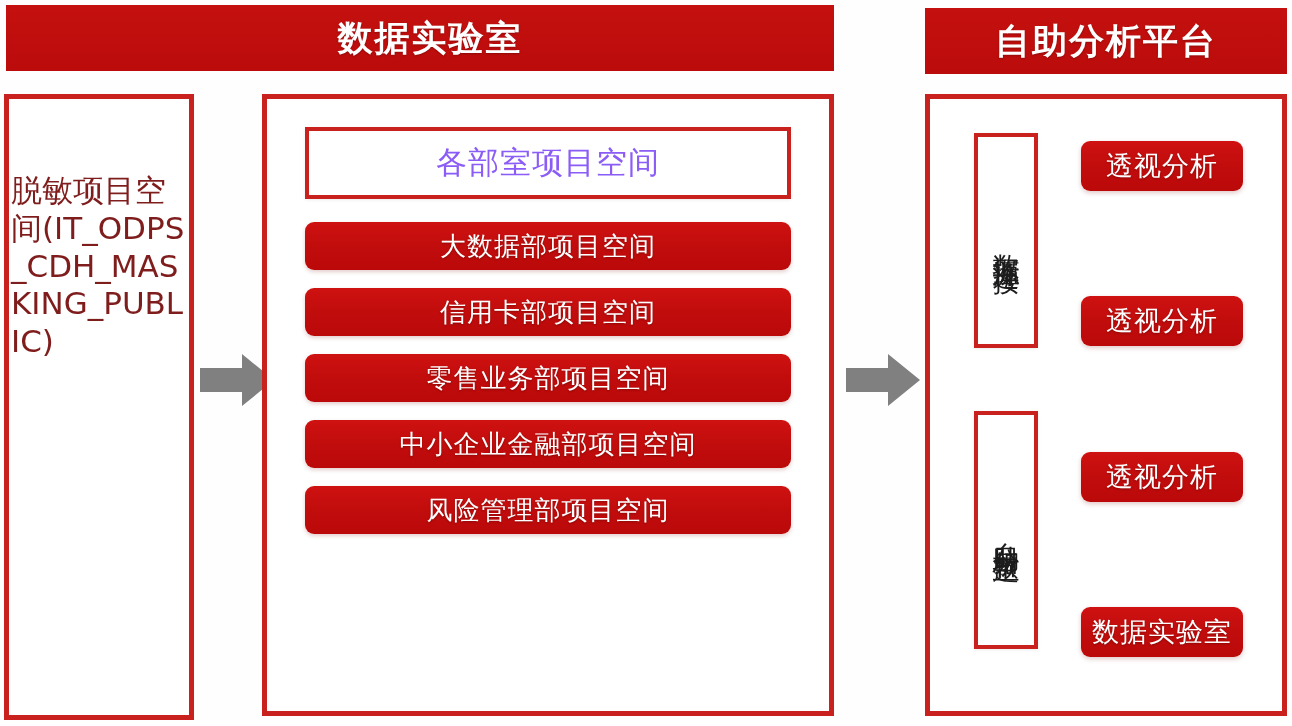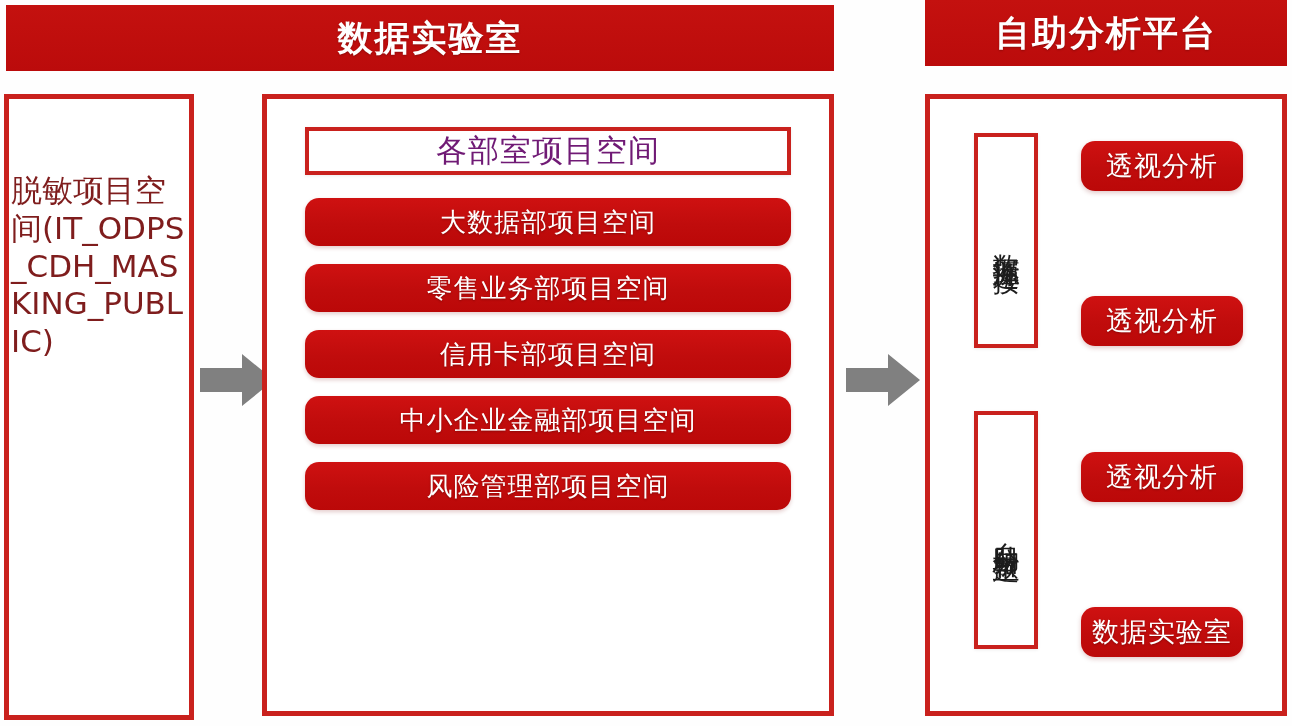--- a/index.html
+++ b/index.html
@@ -38,21 +38,21 @@
     top: 5px;
     width: 828px;
     height: 66px;
     font-size: 35px;
   }
   #banner-lab .banner-text {
     margin-left: 20px;
   }
   #banner-platform {
     left: 925px;
-    top: 0;
+    top: 8px;
     width: 362px;
     height: 66px;
     font-size: 35px;
   }
 
   
   .panel {
     position: absolute;
     border: 5px solid #c9211d;
     background: #ffffff;
@@ -103,36 +103,36 @@
   
   #lab-inner {
     position: absolute;
     left: 0; right: 0; top: 0; bottom: 0;
     padding: 28px 38px 0 38px;
     display: flex;
     flex-direction: column;
     align-items: stretch;
   }
   .lab-head {
-    height: 48px;
+    height: 72px;
     border: 4px solid #c9211d;
     background: #ffffff;
     display: flex;
     align-items: center;
     justify-content: center;
     font-size: 31px;
-    color: #701a75;
+    color: #8b5cf6;
     font-family: "DejaVu Sans", "Liberation Sans", sans-serif;
     letter-spacing: 1px;
     margin-bottom: 23px;
     box-shadow: 0 1px 3px rgba(0,0,0,0.08);
   }
   .lab-item {
     height: 48px;
-    border-radius: 14px;
+    border-radius: 9px;
     background: linear-gradient(180deg, #cf1111 0%, #c00c0c 55%, #bb0808 100%);
     color: #ffffff;
     display: flex;
     align-items: center;
     justify-content: center;
     font-size: 26px;
     letter-spacing: 1px;
     margin-bottom: 18px;
     text-shadow: 0 1px 2px rgba(0,0,0,0.28);
     box-shadow: 0 2px 4px rgba(120,0,0,0.20);
@@ -184,21 +184,21 @@
     flex: 1 1 auto;
     display: flex;
     flex-direction: column;
     align-items: center;
     justify-content: space-between;
     padding: 18px 6px 30px 8px;
   }
   .feature-btn {
     width: 162px;
     height: 50px;
-    border-radius: 14px;
+    border-radius: 9px;
     background: linear-gradient(180deg, #cf1111 0%, #c00c0c 55%, #bb0808 100%);
     color: #ffffff;
     display: flex;
     align-items: center;
     justify-content: center;
     font-size: 27px;
     letter-spacing: 1px;
     text-shadow: 0 1px 2px rgba(0,0,0,0.28);
     box-shadow: 0 2px 5px rgba(120,0,0,0.22);
     font-family: "DejaVu Sans", "Liberation Sans", sans-serif;
@@ -229,24 +229,24 @@
 
   <div id="panel-lab" class="panel">
     <div id="lab-inner">
       <div class="lab-head">
         <span>各部室项目空间</span>
       </div>
       <div class="lab-item">
         <span>大数据部项目空间</span>
       </div>
       <div class="lab-item">
+        <span>信用卡部项目空间</span>
+      </div>
+      <div class="lab-item">
         <span>零售业务部项目空间</span>
-      </div>
-      <div class="lab-item">
-        <span>信用卡部项目空间</span>
       </div>
       <div class="lab-item">
         <span>中小企业金融部项目空间</span>
       </div>
       <div class="lab-item">
         <span>风险管理部项目空间</span>
       </div>
     </div>
   </div>
 

